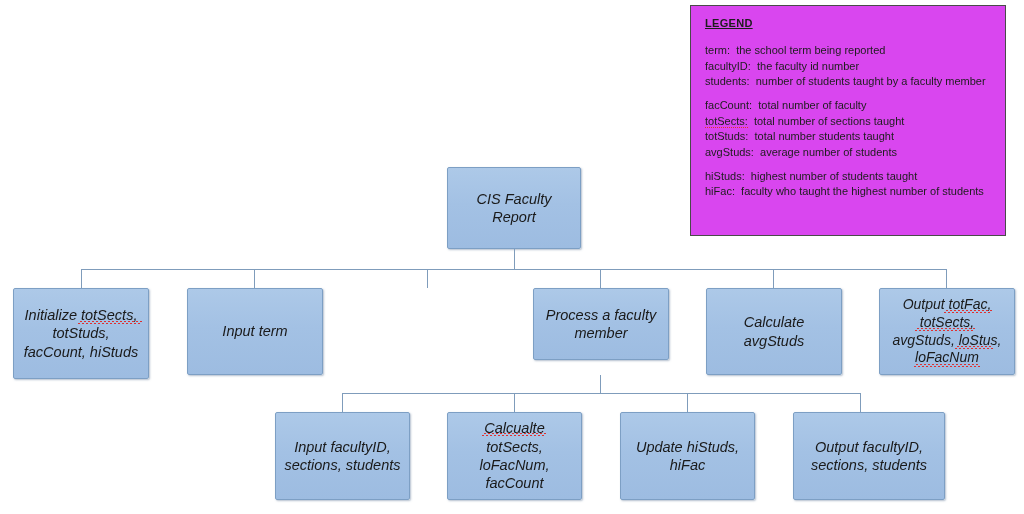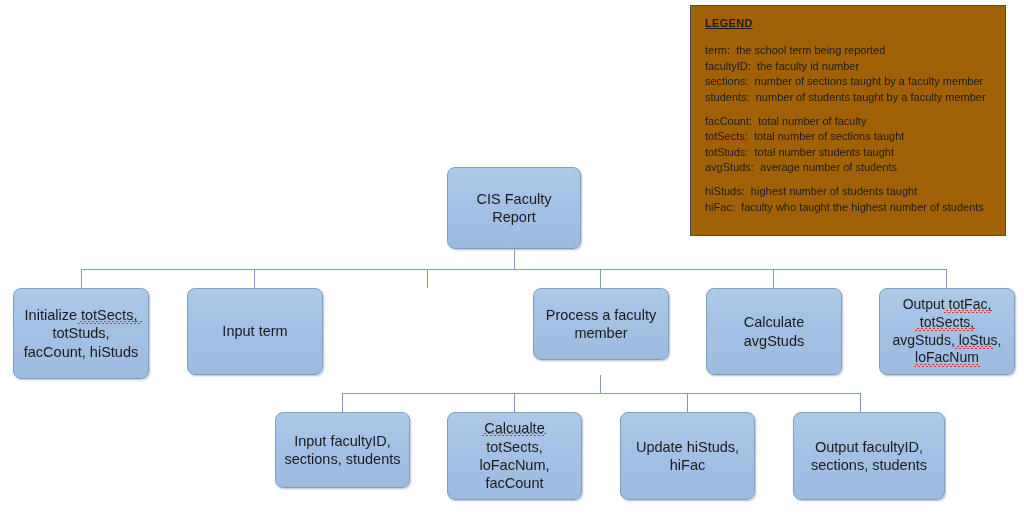--- a/index.html
+++ b/index.html
@@ -18,33 +18,34 @@
     height: 514px;
     background: #ffffff;
     overflow: hidden;
   }
 
   
   .node {
     position: absolute;
     box-sizing: border-box;
     border: 1px solid #7d9fc4;
-    border-radius: 8px;
+    border-radius: 2px;
     background: linear-gradient(to bottom, #adc9e8 0%, #a3c1e4 45%, #9dbce1 100%);
     box-shadow: 1px 1px 2px rgba(120,140,165,0.55);
     display: flex;
     align-items: center;
     justify-content: center;
     text-align: center;
     color: #1a1a1a;
     font-size: 14.5px;
     line-height: 1.26;
     padding: 3px 6px;
     white-space: pre-line;
     user-select: none;
+    font-style: italic;
   }
   .node.small { font-size: 14px; }
 
   
   .squig {
     position: absolute;
     height: 3px;
     background-image:
       radial-gradient(circle at 1px 2.6px, #e03030 0.9px, transparent 1.1px),
       radial-gradient(circle at 3px 0.4px, #e03030 0.9px, transparent 1.1px);
@@ -63,21 +64,21 @@
 
   
   #legend {
     position: absolute;
     left: 690px;
     top: 5px;
     width: 316px;
     height: 231px;
     box-sizing: border-box;
     border: 1px solid #4a4a4a;
-    background: #a16207;
+    background: #d946ef;
     padding: 12px 0 0 14px;
     font-size: 10.5px;
     color: #1d1d1d;
     line-height: 1.0;
   }
   #legend .legend-title {
     font-weight: bold;
     font-size: 11px;
     text-decoration: underline;
     letter-spacing: 0.3px;
@@ -136,42 +137,41 @@
   <div class="squig" style="left:914px; top:364px; width:66px;"></div>
 
   <div class="line-v" style="left:600px; top:375px; height:18px;"></div>
   <div class="line-h" style="left:342px; top:393px; width:519px;"></div>
 
   <div class="line-v" style="left:342px; top:393px; height:19px;"></div>
   <div class="line-v" style="left:514px; top:393px; height:19px;"></div>
   <div class="line-v" style="left:687px; top:393px; height:19px;"></div>
   <div class="line-v" style="left:860px; top:393px; height:19px;"></div>
 
-  <div class="node" style="left:275px; top:412px; width:135px; height:76px;">Input facultyID,
+  <div class="node" style="left:275px; top:412px; width:135px; height:88px;">Input facultyID,
 sections, students</div>
 
   <div class="node" style="left:447px; top:412px; width:135px; height:88px;">Calcualte
 totSects,
 loFacNum,
 facCount</div>
   <div class="squig" style="left:482px; top:433px; width:64px;"></div>
 
   <div class="node" style="left:620px; top:412px; width:135px; height:88px;">Update hiStuds,
 hiFac</div>
 
   <div class="node" style="left:793px; top:412px; width:152px; height:88px;">Output facultyID,
 sections, students</div>
 
   <div id="legend">
     <div class="legend-title">LEGEND</div>
     <div id="legend-body">
         <div class="legend-group">
           <div class="legend-line"><span>term:</span><span>  the school term being reported</span></div>
           <div class="legend-line"><span>facultyID:</span><span>  the faculty id number</span></div>
-          <div class="legend-line"><span>sections:</span><span>  number of sections taught by a faculty member</span></div>
           <div class="legend-line"><span>students:</span><span>  number of students taught by a faculty member</span></div>
         </div>
         <div class="legend-group">
           <div class="legend-line"><span>facCount:</span><span>  total number of faculty</span></div>
           <div class="legend-line"><span class="term-u">totSects:</span><span>  total number of sections taught</span></div>
           <div class="legend-line"><span>totStuds:</span><span>  total number students taught</span></div>
           <div class="legend-line"><span>avgStuds:</span><span>  average number of students</span></div>
         </div>
         <div class="legend-group">
           <div class="legend-line"><span>hiStuds:</span><span>  highest number of students taught</span></div>

